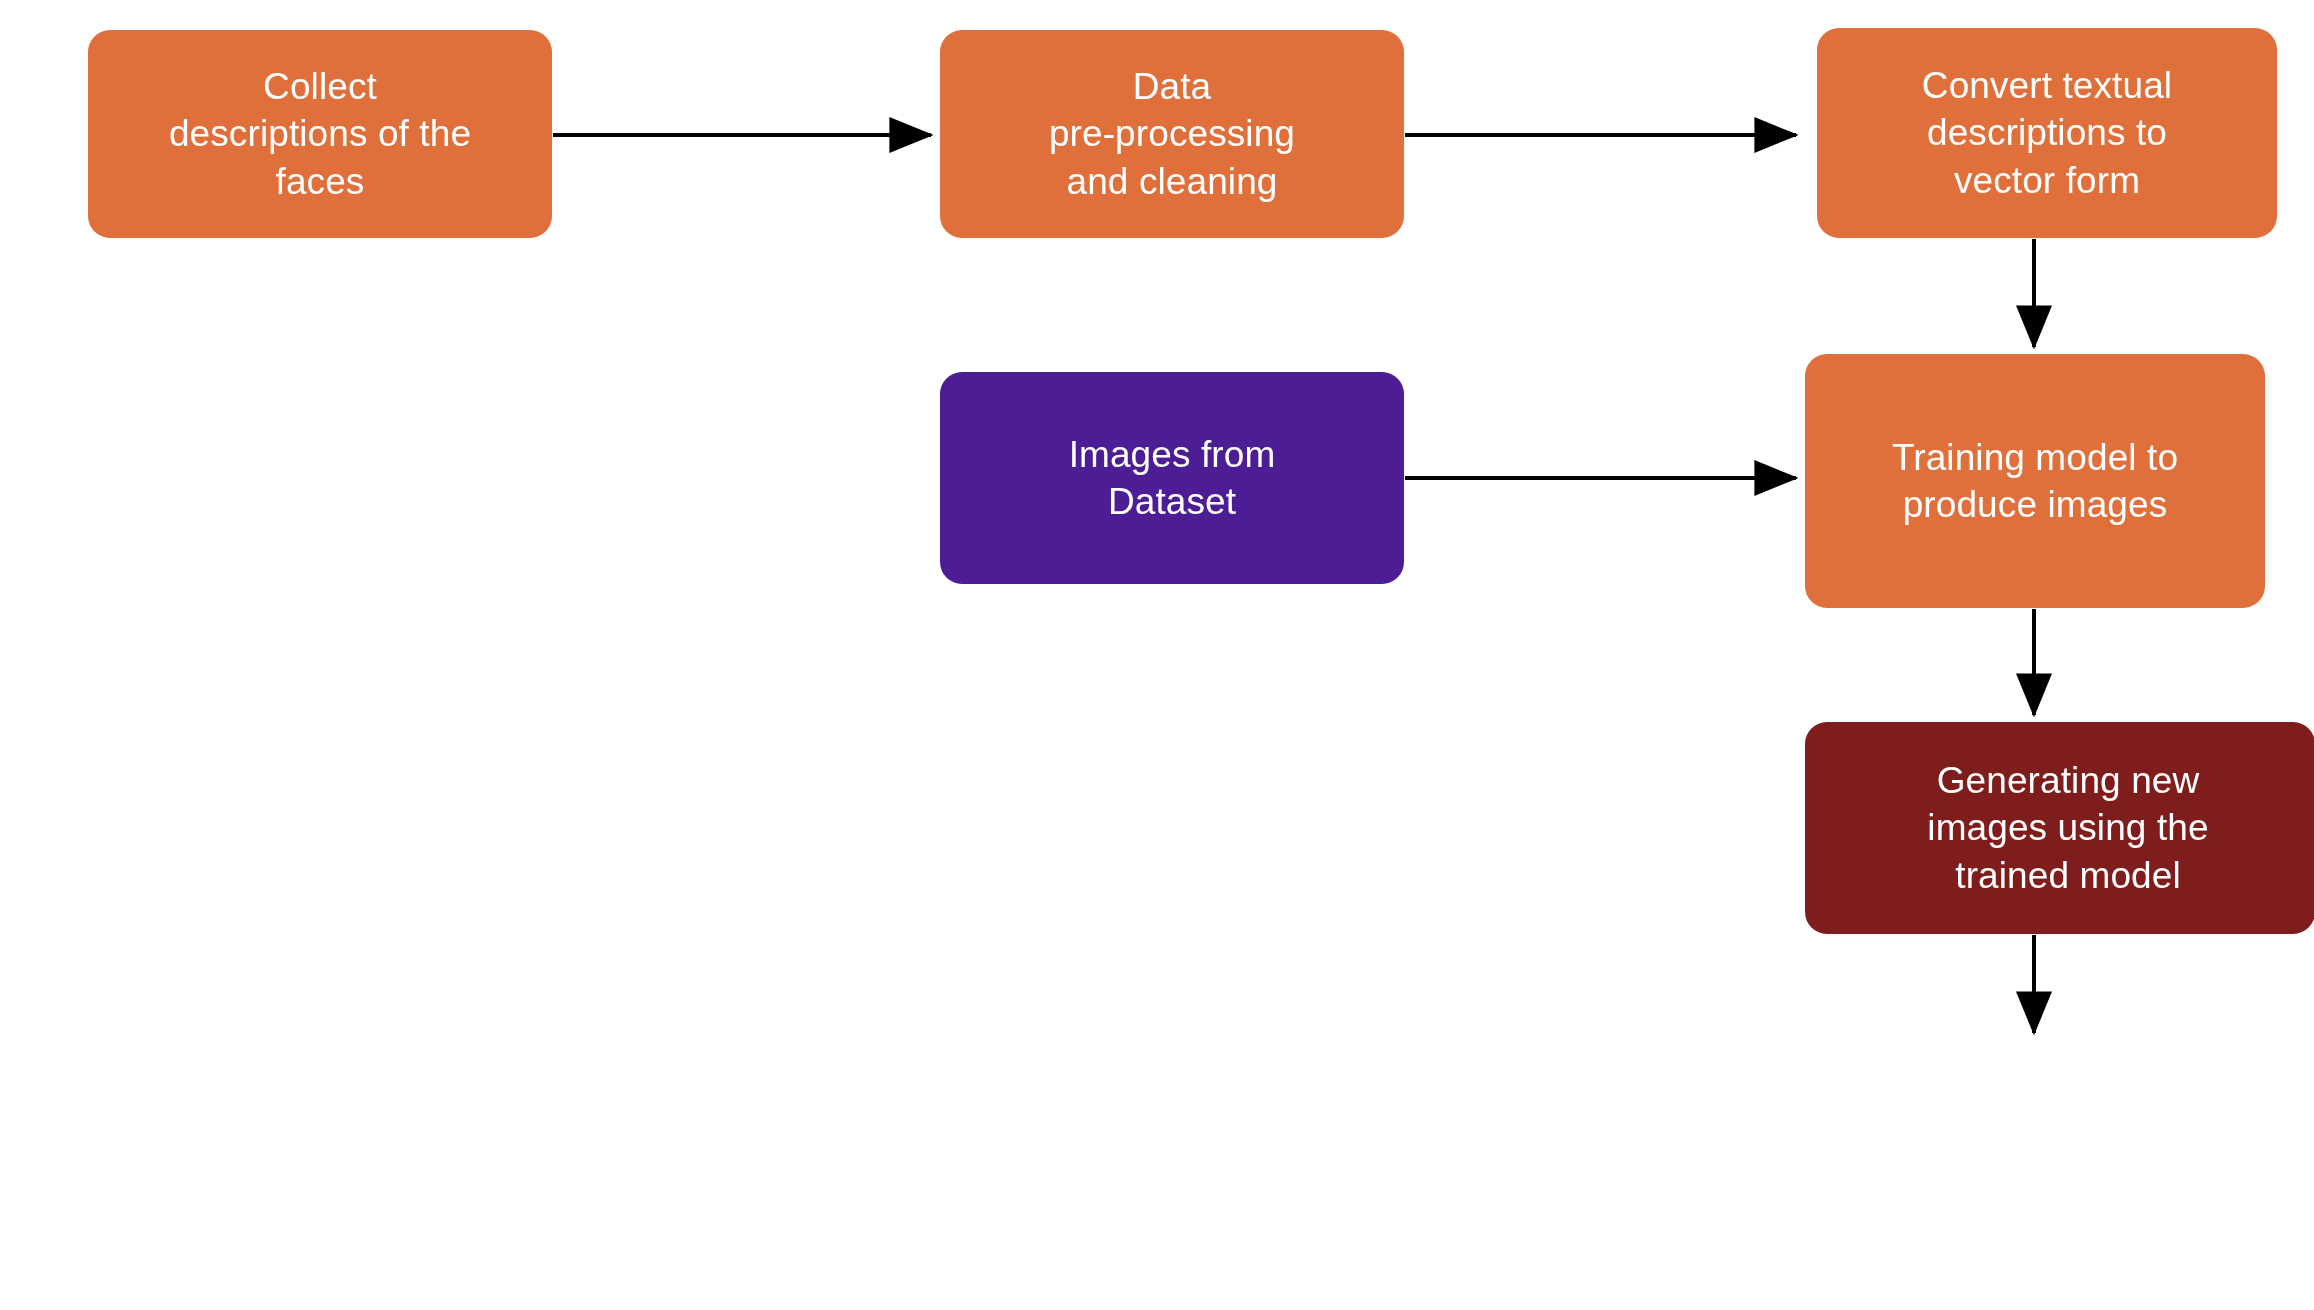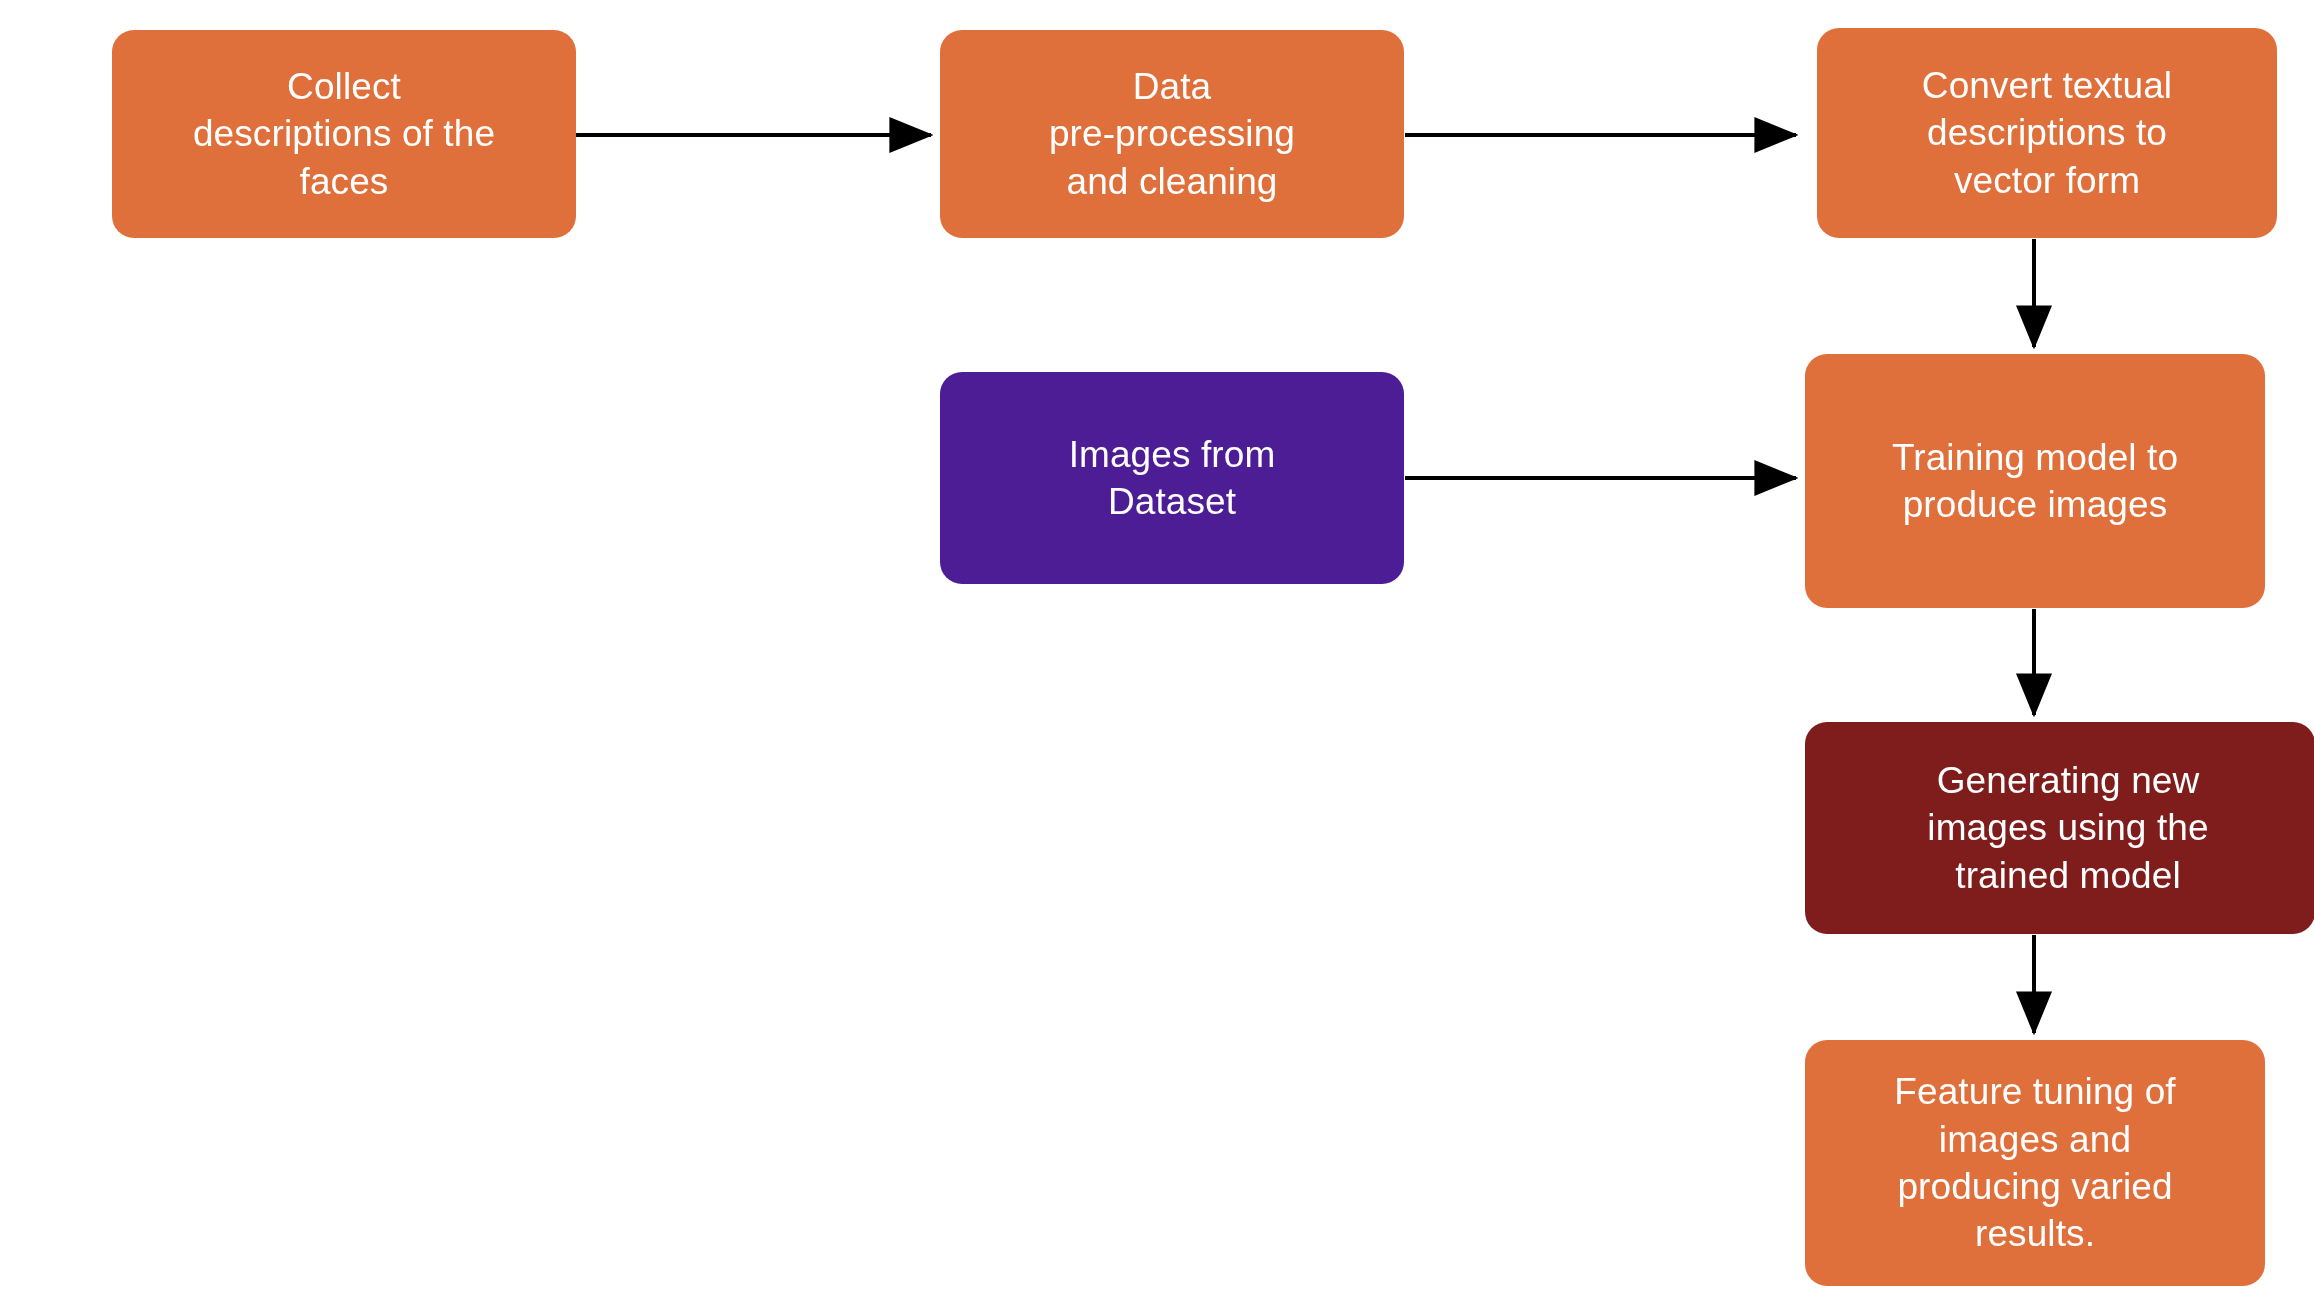--- a/index.html
+++ b/index.html
@@ -66,21 +66,21 @@
 
     <line x1="2034" y1="239" x2="2034" y2="347" stroke="#000000" stroke-width="4" marker-end="url(#arrowhead)"></line>
 
     <line x1="1405" y1="478" x2="1796" y2="478" stroke="#000000" stroke-width="4" marker-end="url(#arrowhead)"></line>
 
     <line x1="2034" y1="609" x2="2034" y2="715" stroke="#000000" stroke-width="4" marker-end="url(#arrowhead)"></line>
 
     <line x1="2034" y1="935" x2="2034" y2="1033" stroke="#000000" stroke-width="4" marker-end="url(#arrowhead)"></line>
   </svg>
 
-  <div class="node" style="left: 88px; top: 30px; width: 464px; height: 208px; background: rgb(224, 112, 59); color: rgb(255, 255, 255); margin-left: 24px;">
+  <div class="node" style="left: 88px; top: 30px; width: 464px; height: 208px; background: rgb(224, 112, 59); color: rgb(255, 255, 255);">
     <span class="node-label">Collect
 descriptions of the
 faces</span>
   </div>
 
   <div class="node" style="left: 940px; top: 30px; width: 464px; height: 208px; background: rgb(224, 112, 59); color: rgb(255, 255, 255);">
     <span class="node-label">Data
 pre-processing
 and cleaning</span>
   </div>
@@ -100,20 +100,14 @@
     <span class="node-label">Training model to
 produce images</span>
   </div>
 
   <div class="node" style="left: 1805px; top: 722px; width: 510px; height: 212px; background: #7f1d1d; color: rgb(255, 255, 255); padding-left: 30px;">
     <span class="node-label">Generating new
 images using the
 trained model</span>
   </div>
 
-  <div class="node" style="left: 1805px; top: 1040px; width: 460px; height: 246px; background: rgb(224, 112, 59); color: rgb(255, 255, 255);">
-    <span class="node-label">Feature tuning of
-images and
-producing varied
-results.</span>
-  </div>
 
 </div>
 
 </body></html>

